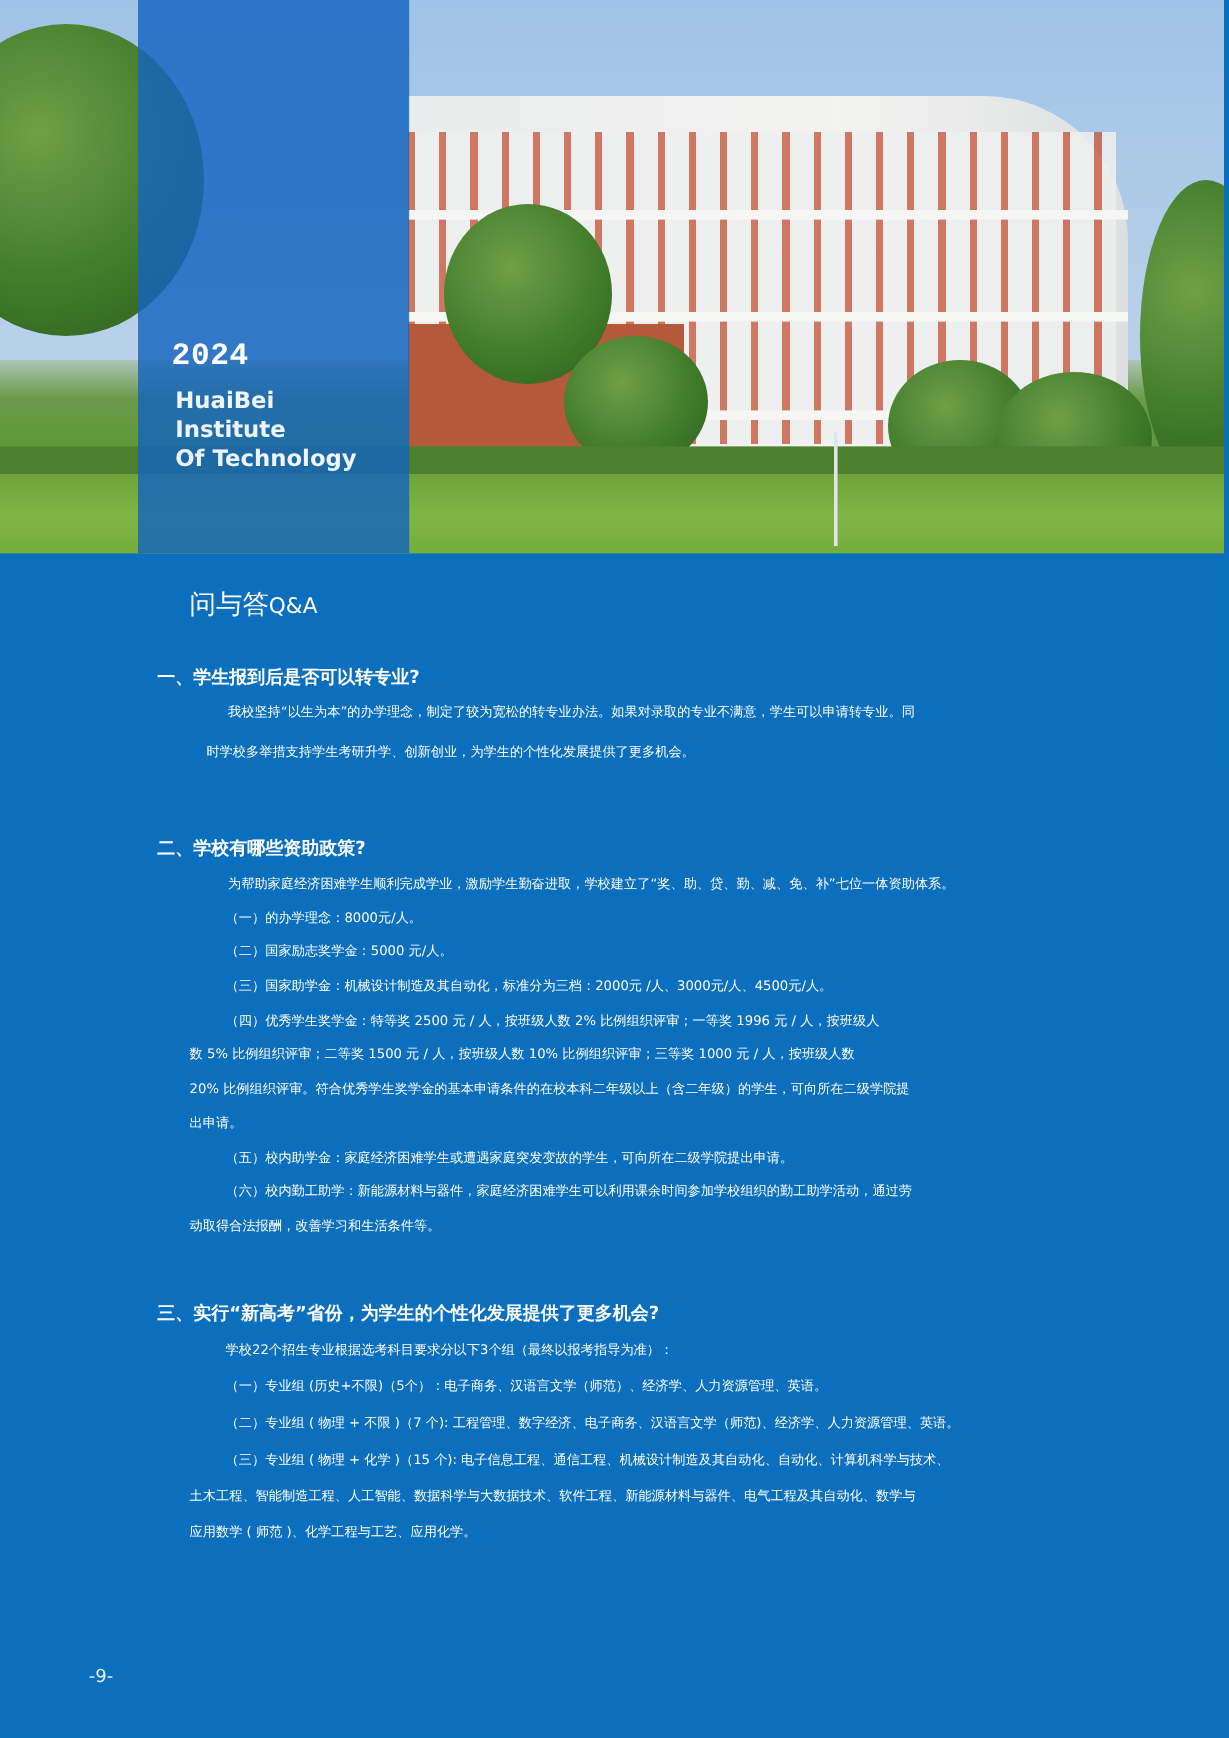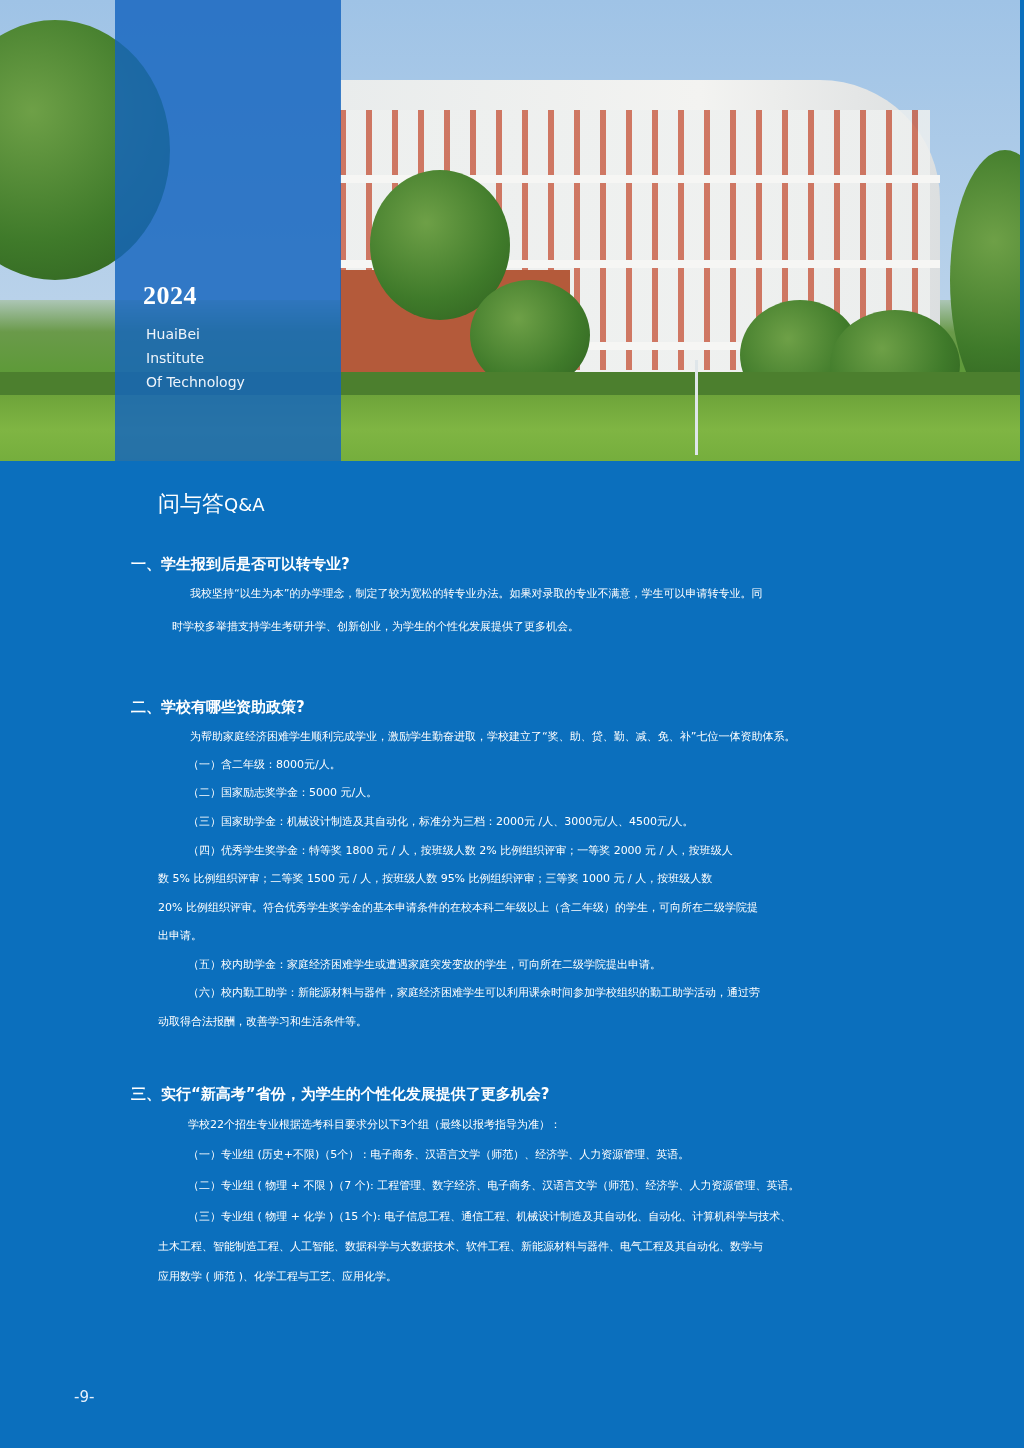--- a/index.html
+++ b/index.html
@@ -11,22 +11,22 @@
   .hedge{position:absolute;left:0;top:372px;width:100%;height:26px;background:#4c7f2e;}
   .bldg{position:absolute;left:340px;top:80px;width:600px;height:330px;}
   .bldg .top{position:absolute;left:0;top:0;width:600px;height:300px;background:linear-gradient(90deg,#e9ecec 0%,#f3f3f1 60%,#dcdfe0 100%);border-radius:0 120px 0 0;}
   .bldg .stripes{position:absolute;left:0;top:30px;width:590px;height:260px;
     background:repeating-linear-gradient(90deg,#c9624a 0 6px,#eef0ef 6px 26px);opacity:.85;}
   .bldg .brick{position:absolute;left:0;top:190px;width:230px;height:130px;background:#b45a3a;}
   .bldg .band{position:absolute;left:0;height:8px;width:600px;background:#f6f6f4;}
   .tree{position:absolute;border-radius:50%;background:radial-gradient(circle at 40% 35%,#6ea047 0%,#3f7a2a 60%,#2e5f1f 100%);}
   .trunk{position:absolute;background:#5b4a35;width:5px;}
   .panel{position:absolute;left:115px;top:0;width:226px;height:461px;background:rgba(20,100,190,.82);}
-  .panel-year{position:absolute;left:143px;top:281px;font-family:Liberation Serif, serif;font-weight:bold;font-size:26px;color:#fff;letter-spacing:.5px;}
-  .panel-name{position:absolute;left:146px;top:322px;font-family:"DejaVu Sans",sans-serif;font-size:14px;line-height:24px;color:#eef4fb;}
+  .panel-year{position:absolute;left:143px;top:281px;font-family:Liberation Mono, monospace;font-weight:bold;font-size:26px;color:#fff;letter-spacing:.5px;}
+  .panel-name{position:absolute;left:146px;top:322px;font-family:"DejaVu Sans",sans-serif;font-size:19px;line-height:24px;color:#eef4fb;font-weight:bold;}
   .edge{position:absolute;left:1020px;top:0;width:4px;height:461px;background:#0b6fbd;}
   .title{position:absolute;left:158px;top:489px;font-size:22px;color:#fff;}
   .title .en{font-size:18px;}
   .q{position:absolute;left:131px;font-size:15px;color:#fff;font-weight:bold;}
   .p{position:absolute;font-size:11px;color:#fff;white-space:nowrap;}
   .pagenum{position:absolute;left:74px;top:1388px;font-size:15px;color:#e6f0fb;}
 </style>
 </head>
 <body>
 
@@ -63,25 +63,25 @@
 <div class="title">
   <span>问与答</span><span class="en">Q&amp;A</span>
 </div>
 
 <div class="q" style="top:555px">一、学生报到后是否可以转专业?</div>
 <div class="p" style="left:190px;top:586px">我校坚持“以生为本”的办学理念，制定了较为宽松的转专业办法。如果对录取的专业不满意，学生可以申请转专业。同</div>
 <div class="p" style="left:172px;top:619px">时学校多举措支持学生考研升学、创新创业，为学生的个性化发展提供了更多机会。</div>
 
 <div class="q" style="top:698px">二、学校有哪些资助政策?</div>
 <div class="p" style="left:190px;top:729px">为帮助家庭经济困难学生顺利完成学业，激励学生勤奋进取，学校建立了“奖、助、贷、勤、减、免、补”七位一体资助体系。</div>
-<div class="p" style="left:188px;top:757px">（一）含二年级：8000元/人。</div>
+<div class="p" style="left:188px;top:757px">（一）的办学理念：8000元/人。</div>
 <div class="p" style="left:188px;top:785px">（二）国家励志奖学金：5000 元/人。</div>
 <div class="p" style="left:188px;top:814px">（三）国家助学金：机械设计制造及其自动化，标准分为三档：2000元 /人、3000元/人、4500元/人。</div>
-<div class="p" style="left:188px;top:843px">（四）优秀学生奖学金：特等奖 1800 元 / 人，按班级人数 2% 比例组织评审；一等奖 2000 元 / 人，按班级人</div>
-<div class="p" style="left:158px;top:871px">数 5% 比例组织评审；二等奖 1500 元 / 人，按班级人数 95% 比例组织评审；三等奖 1000 元 / 人，按班级人数</div>
+<div class="p" style="left:188px;top:843px">（四）优秀学生奖学金：特等奖 2500 元 / 人，按班级人数 2% 比例组织评审；一等奖 1996 元 / 人，按班级人</div>
+<div class="p" style="left:158px;top:871px">数 5% 比例组织评审；二等奖 1500 元 / 人，按班级人数 10% 比例组织评审；三等奖 1000 元 / 人，按班级人数</div>
 <div class="p" style="left:158px;top:900px">20% 比例组织评审。符合优秀学生奖学金的基本申请条件的在校本科二年级以上（含二年级）的学生，可向所在二级学院提</div>
 <div class="p" style="left:158px;top:928px">出申请。</div>
 <div class="p" style="left:188px;top:957px">（五）校内助学金：家庭经济困难学生或遭遇家庭突发变故的学生，可向所在二级学院提出申请。</div>
 <div class="p" style="left:188px;top:985px">（六）校内勤工助学：新能源材料与器件，家庭经济困难学生可以利用课余时间参加学校组织的勤工助学活动，通过劳</div>
 <div class="p" style="left:158px;top:1014px">动取得合法报酬，改善学习和生活条件等。</div>
 
 <div class="q" style="top:1085px">三、实行“新高考”省份，为学生的个性化发展提供了更多机会?</div>
 <div class="p" style="left:188px;top:1117px">学校22个招生专业根据选考科目要求分以下3个组（最终以报考指导为准）：</div>
 <div class="p" style="left:188px;top:1147px">（一）专业组 (历史+不限)（5个）：电子商务、汉语言文学（师范）、经济学、人力资源管理、英语。</div>
 <div class="p" style="left:188px;top:1178px">（二）专业组 ( 物理 + 不限 )（7 个): 工程管理、数字经济、电子商务、汉语言文学（师范)、经济学、人力资源管理、英语。</div>

